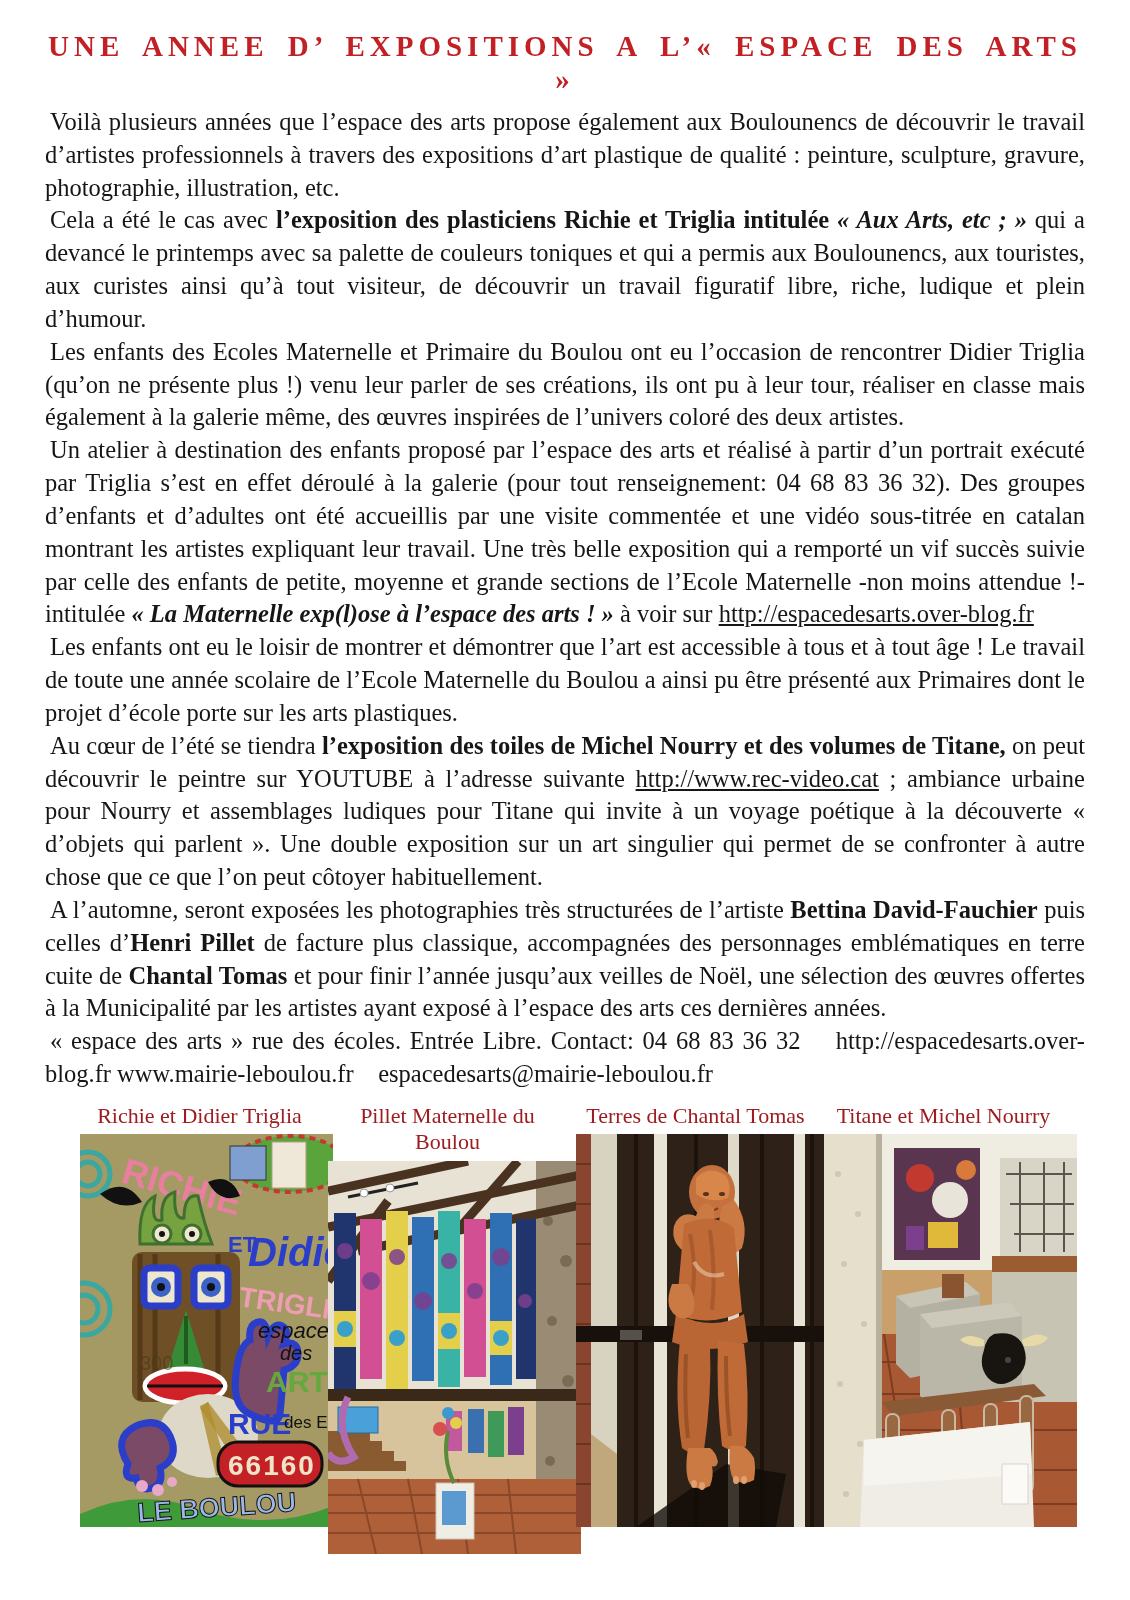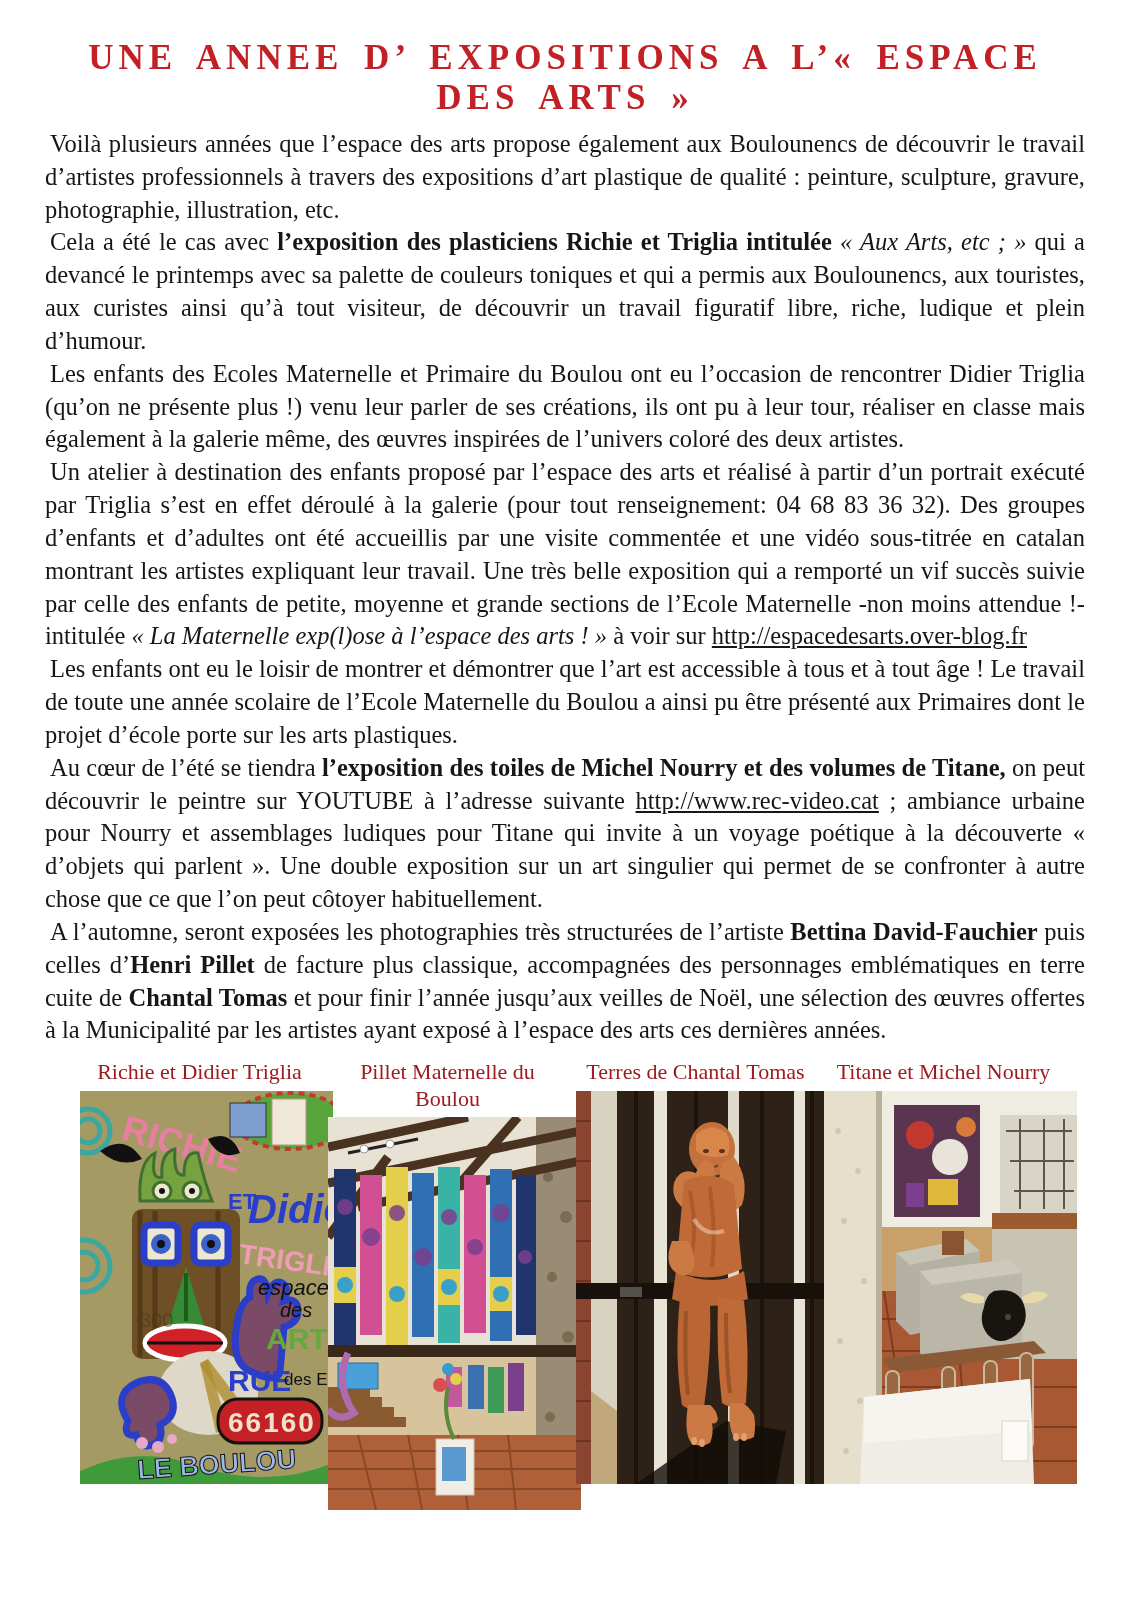--- a/index.html
+++ b/index.html
@@ -1,26 +1,26 @@
 <!DOCTYPE html>
 <html lang="fr"><head>
 <meta charset="utf-8">
 <style>
   html,body{margin:0;padding:0;background:#ffffff;}
   body{width:1130px;height:1600px;font-family:"Liberation Serif",serif;color:#161616;overflow:hidden;}
   .page{padding:26px 45px 0 45px;}
   .doc-title{
-    text-align:center;color:#c32025;font-size:35px;font-weight:bold;
-    letter-spacing:5px;word-spacing:7px;margin:12px 0 10px 0;
+    text-align:center;color:#c32025;font-size:29px;font-weight:bold;
+    letter-spacing:5px;word-spacing:7px;margin:4px 0 10px 0;
     font-family:"Liberation Serif",serif;
   }
   #article-body p{margin:0;font-size:24.5px;line-height:1.34;text-align:justify;text-indent:5px;}
   #article-body p.no-indent{text-indent:0;}
   .b{font-weight:bold;margin-top:48px;}
-  .bi{font-weight:normal;font-style:italic;}
+  .bi{font-weight:bold;font-style:italic;}
   a.doc-link{color:inherit;text-decoration:underline;cursor:pointer;}
   .photos{display:flex;gap:9px;padding:12px 35px 0 35px;}
   .photos figure{margin:0;width:239px;}
   .photos figcaption{
     text-align:center;color:#9e1c20;font-size:22px;line-height:1.2;
     margin:0 0 5px 0;font-family:"Liberation Serif",serif;
   }
   .photo{width:253px;height:393px;overflow:hidden;background:#888;}
   .photo svg{display:block;}
 </style>
@@ -30,20 +30,21 @@
 <div class="page">
   <h1 class="doc-title">UNE ANNEE D’ EXPOSITIONS A L’« ESPACE DES ARTS »</h1>
   <section id="article-body">
       <p><span>Voilà plusieurs années que l’espace des arts propose également aux Boulounencs de découvrir le travail d’artistes professionnels à travers des expositions d’art plastique de qualité : peinture, sculpture, gravure, photographie, illustration, etc.</span></p>
       <p><span>Cela a été le cas avec </span><span class="b">l’exposition des plasticiens Richie et Triglia intitulée </span><span class="bi">« Aux Arts, etc ; »</span><span> qui a devancé le printemps avec sa palette de couleurs toniques et qui a permis aux Boulounencs, aux touristes, aux curistes ainsi qu’à tout visiteur, de découvrir un travail figuratif libre, riche, ludique et plein d’humour.</span></p>
       <p><span>Les enfants des Ecoles Maternelle et Primaire du Boulou ont eu l’occasion de rencontrer Didier Triglia (qu’on ne présente plus !) venu leur parler de ses créations, ils ont pu à leur tour, réaliser en classe mais également à la galerie même, des œuvres inspirées de l’univers coloré des deux artistes.</span></p>
       <p><span>Un atelier à destination des enfants proposé par l’espace des arts et réalisé à partir d’un portrait exécuté par Triglia s’est en effet déroulé à la galerie (pour tout renseignement: 04 68 83 36 32). Des groupes d’enfants et d’adultes ont été accueillis par une visite commentée et une vidéo sous-titrée en catalan montrant les artistes expliquant leur travail. Une très belle exposition qui a remporté un vif succès suivie par celle des enfants de petite, moyenne et grande sections de l’Ecole Maternelle -non moins attendue !- intitulée </span><span class="bi">« La Maternelle exp(l)ose à l’espace des arts ! »</span><span> à voir sur </span><a class="doc-link">http://espacedesarts.over-blog.fr</a></p>
       <p><span>Les enfants ont eu le loisir de montrer et démontrer que l’art est accessible à tous et à tout âge ! Le travail de toute une année scolaire de l’Ecole Maternelle du Boulou a ainsi pu être présenté aux Primaires dont le projet d’école porte sur les arts plastiques.</span></p>
       <p><span>Au cœur de l’été se tiendra </span><span class="b">l’exposition des toiles de Michel Nourry et des volumes de Titane,</span><span> on peut découvrir le peintre sur YOUTUBE à l’adresse suivante  </span><a class="doc-link">http://www.rec-video.cat</a><span> ; ambiance urbaine pour Nourry et assemblages ludiques pour Titane qui invite à un voyage poétique à la découverte « d’objets qui parlent ». Une double exposition sur un art singulier qui permet de se confronter à autre chose que ce que l’on peut côtoyer habituellement.</span></p>
       <p><span>A l’automne, seront exposées les photographies très structurées de l’artiste </span><span class="b">Bettina David-Fauchier</span><span> puis celles d’</span><span class="b">Henri Pillet</span><span> de facture plus classique, accompagnées des personnages emblématiques en terre cuite de </span><span class="b">Chantal Tomas</span><span> et pour finir l’année jusqu’aux veilles de Noël, une sélection des œuvres offertes à la Municipalité par les artistes ayant exposé à l’espace des arts ces dernières années.</span></p>
+      <p><span>« espace des arts » rue des écoles. Entrée Libre. Contact: 04 68 83 36 32&nbsp;&nbsp;&nbsp;&nbsp;http://espacedesarts.over-blog.fr www.mairie-leboulou.fr&nbsp;&nbsp;&nbsp;&nbsp;espacedesarts@mairie-leboulou.fr</span></p>
     </section>
   <div class="photos" id="photos">
       <figure>
         <figcaption>Richie et Didier Triglia</figcaption>
         <div class="photo">
           <svg viewBox="0 0 253 393" width="253" height="393" xmlns="http://www.w3.org/2000/svg">
 <rect width="253" height="393" fill="#a59a63"></rect>
 <g stroke="#3aa7a0" stroke-width="5" fill="none">
               <circle cx="8" cy="40" r="22"></circle>
               <circle cx="8" cy="40" r="12"></circle>

